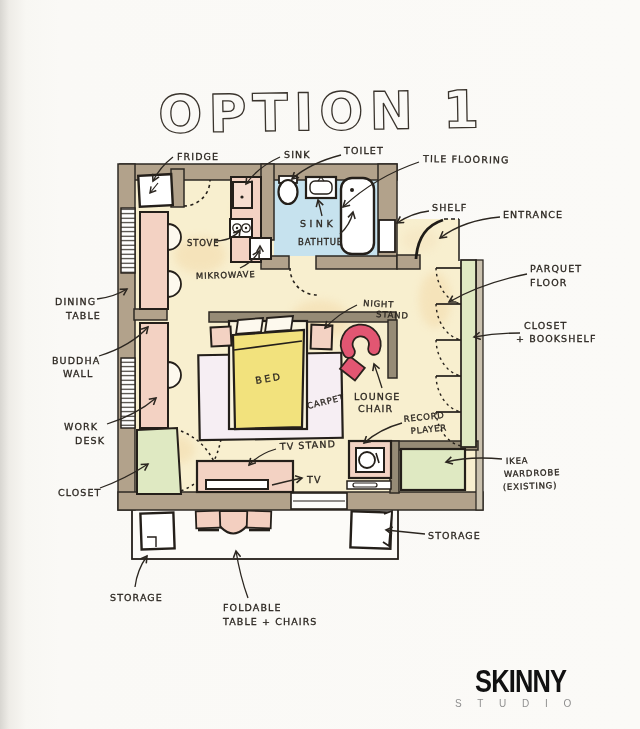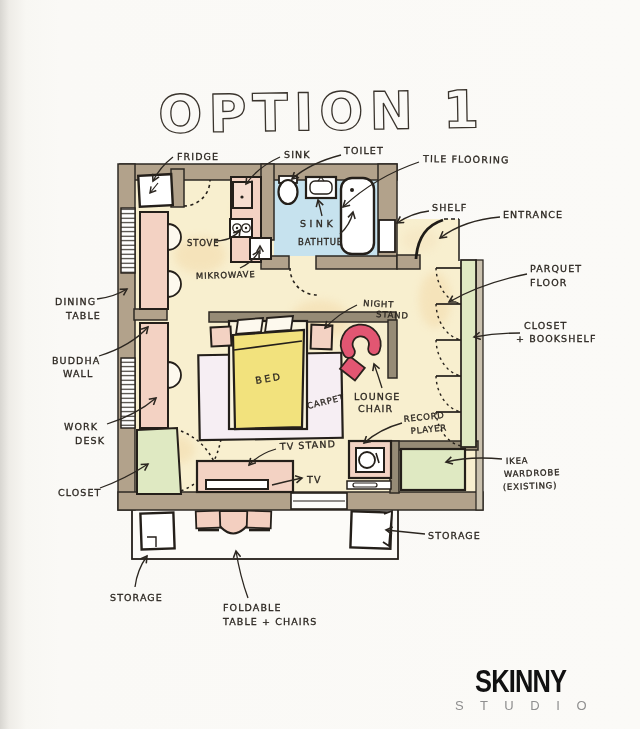--- a/index.html
+++ b/index.html
@@ -6,21 +6,21 @@
   .page{position:relative;width:640px;height:729px;overflow:hidden;
         background:linear-gradient(90deg,#d8d6d1 0px,#eeece7 9px,#f8f7f3 26px,#faf9f6 60px,#fbfaf7 100%);
         font-family:"DejaVu Sans",sans-serif;text-decoration:underline;}
   svg{position:absolute;left:0;top:0;}
   .lbl{font:9.5px "DejaVu Sans",sans-serif;fill:#2b2620;letter-spacing:1.1px;stroke:#2b2620;stroke-width:.3px;}
   .lbl-sm{font-size:8.5px;letter-spacing:.8px;}
   .title-text{font:bold 52px "DejaVu Sans",sans-serif;fill:none;stroke:#3a342d;stroke-width:1.3px;letter-spacing:6px;}
   .logo{position:absolute;left:455px;top:666px;width:145px;}
   .logo-brand{display:inline-block;font-family:"Liberation Sans",sans-serif;font-weight:900;font-size:31px;
               color:#111;letter-spacing:-1px;transform:scaleX(.82);transform-origin:100% 50%;line-height:1;}
-  .logo-sub{font-family:"Liberation Sans",sans-serif;font-size:13px;color:#8f8f8f;letter-spacing:6.5px;
+  .logo-sub{font-family:"Liberation Sans",sans-serif;font-size:10px;color:#8f8f8f;letter-spacing:6.5px;
             margin-top:1px;padding-right:2px;}
 </style>
 </head>
 <body>
 
 <div class="page">
 <svg width="640" height="729" viewBox="0 0 640 729">
   <defs>
     <pattern id="hatch" width="6" height="4.5" patternUnits="userSpaceOnUse">
       <path d="M0,2.2 H6" stroke="#2b2620" stroke-width="1.1"></path>

